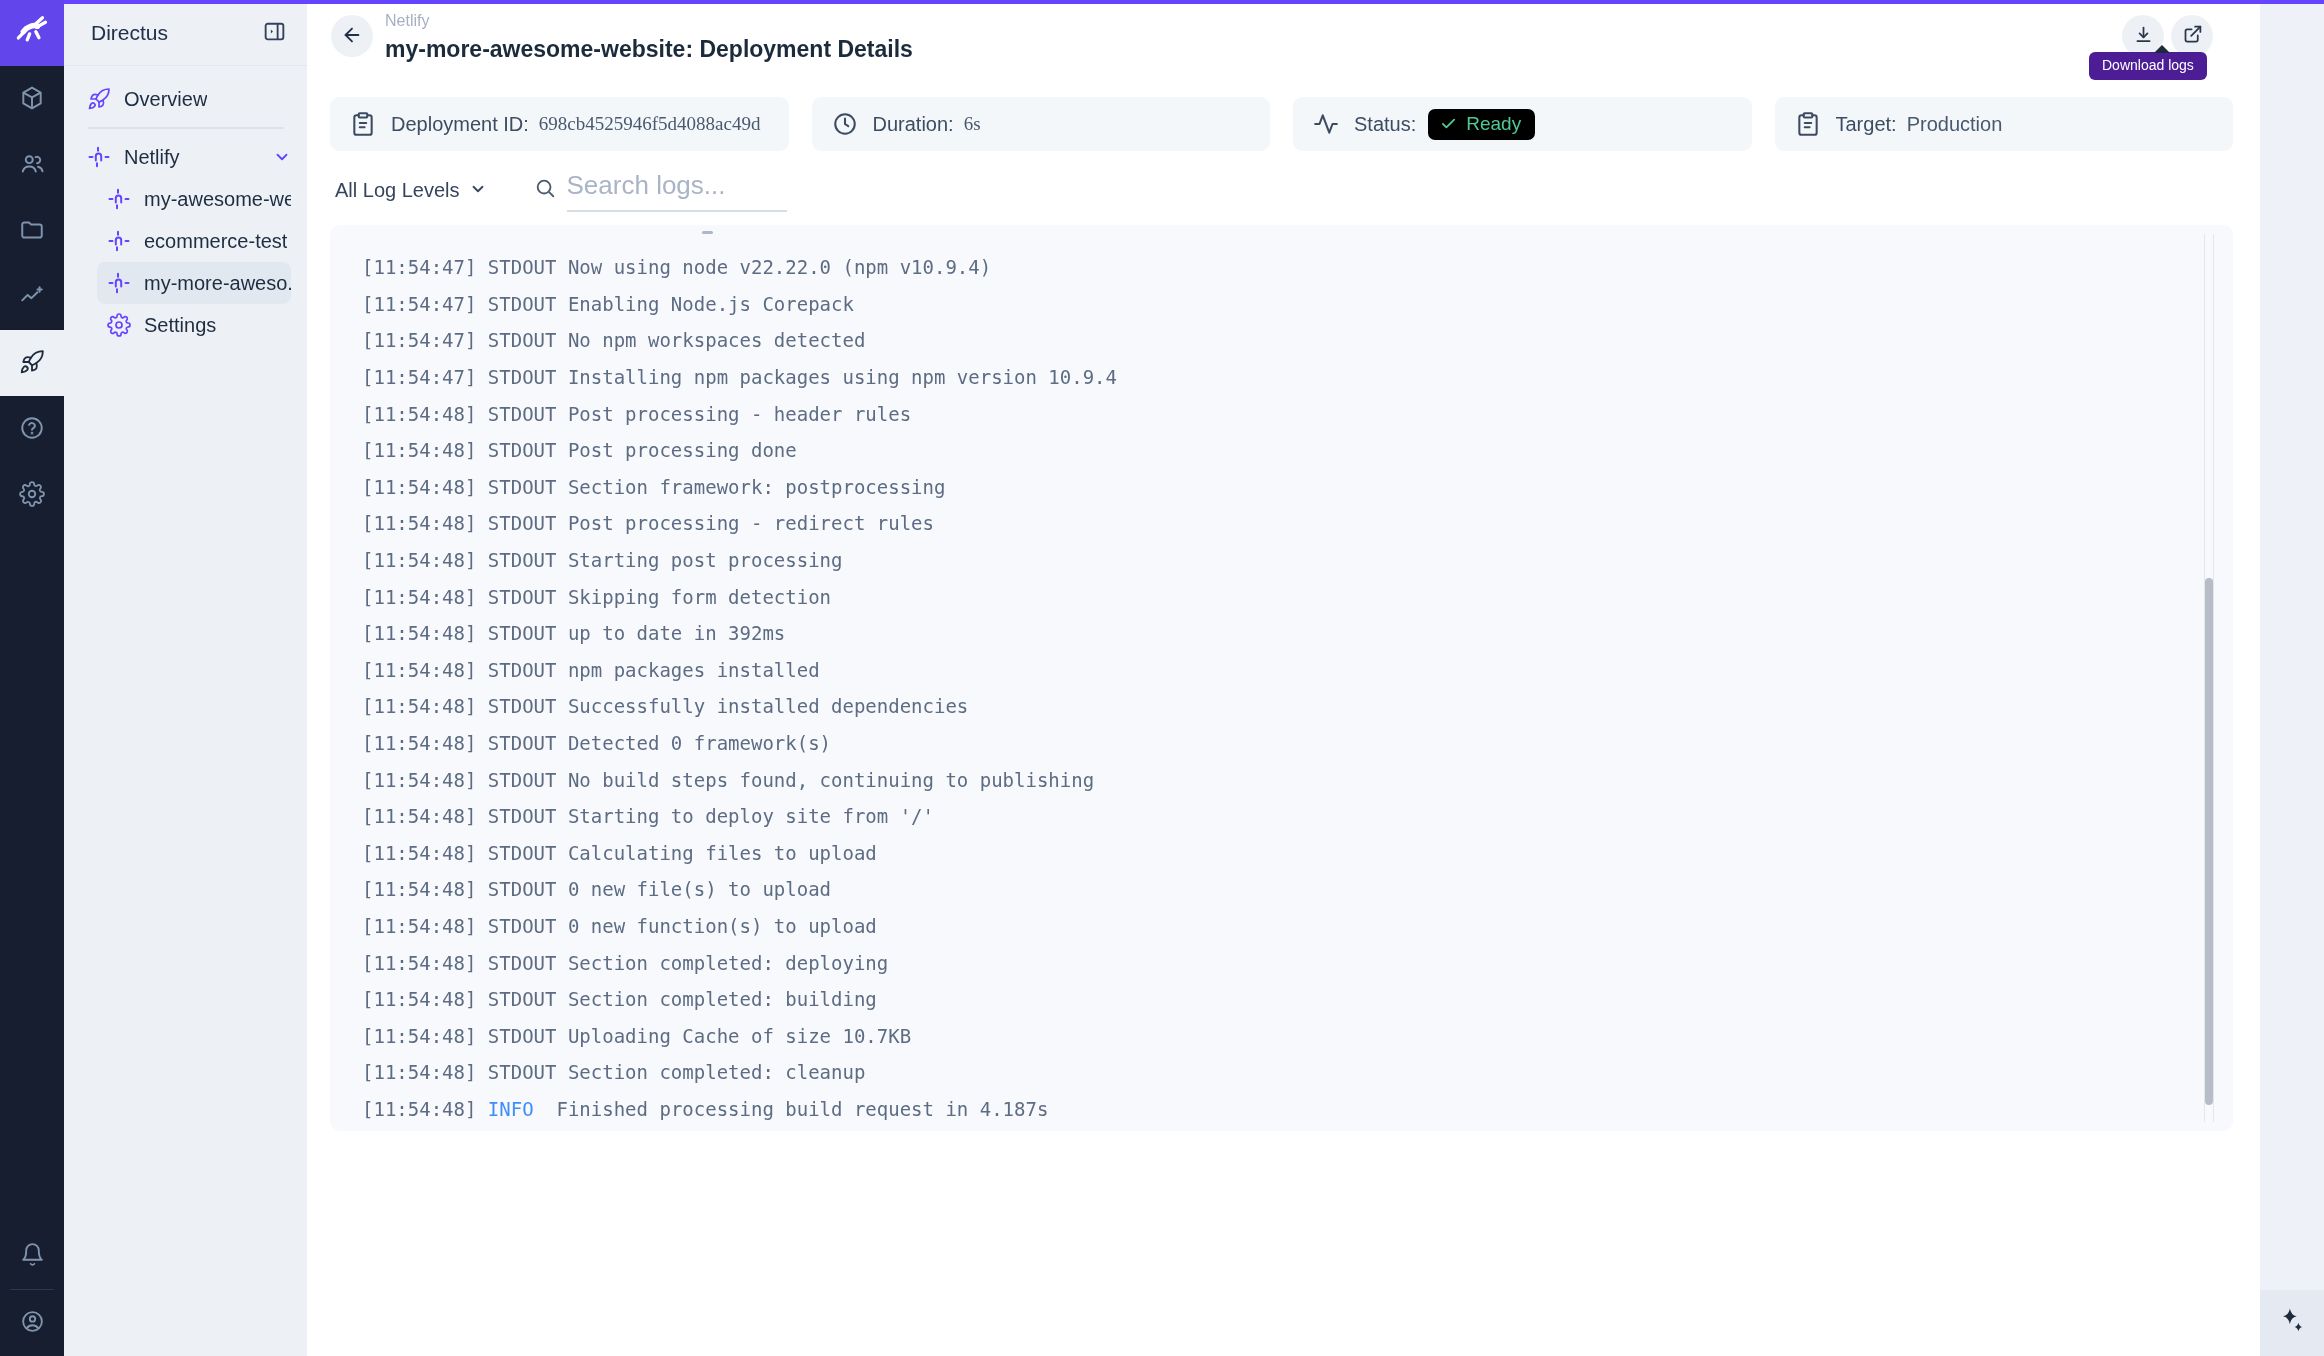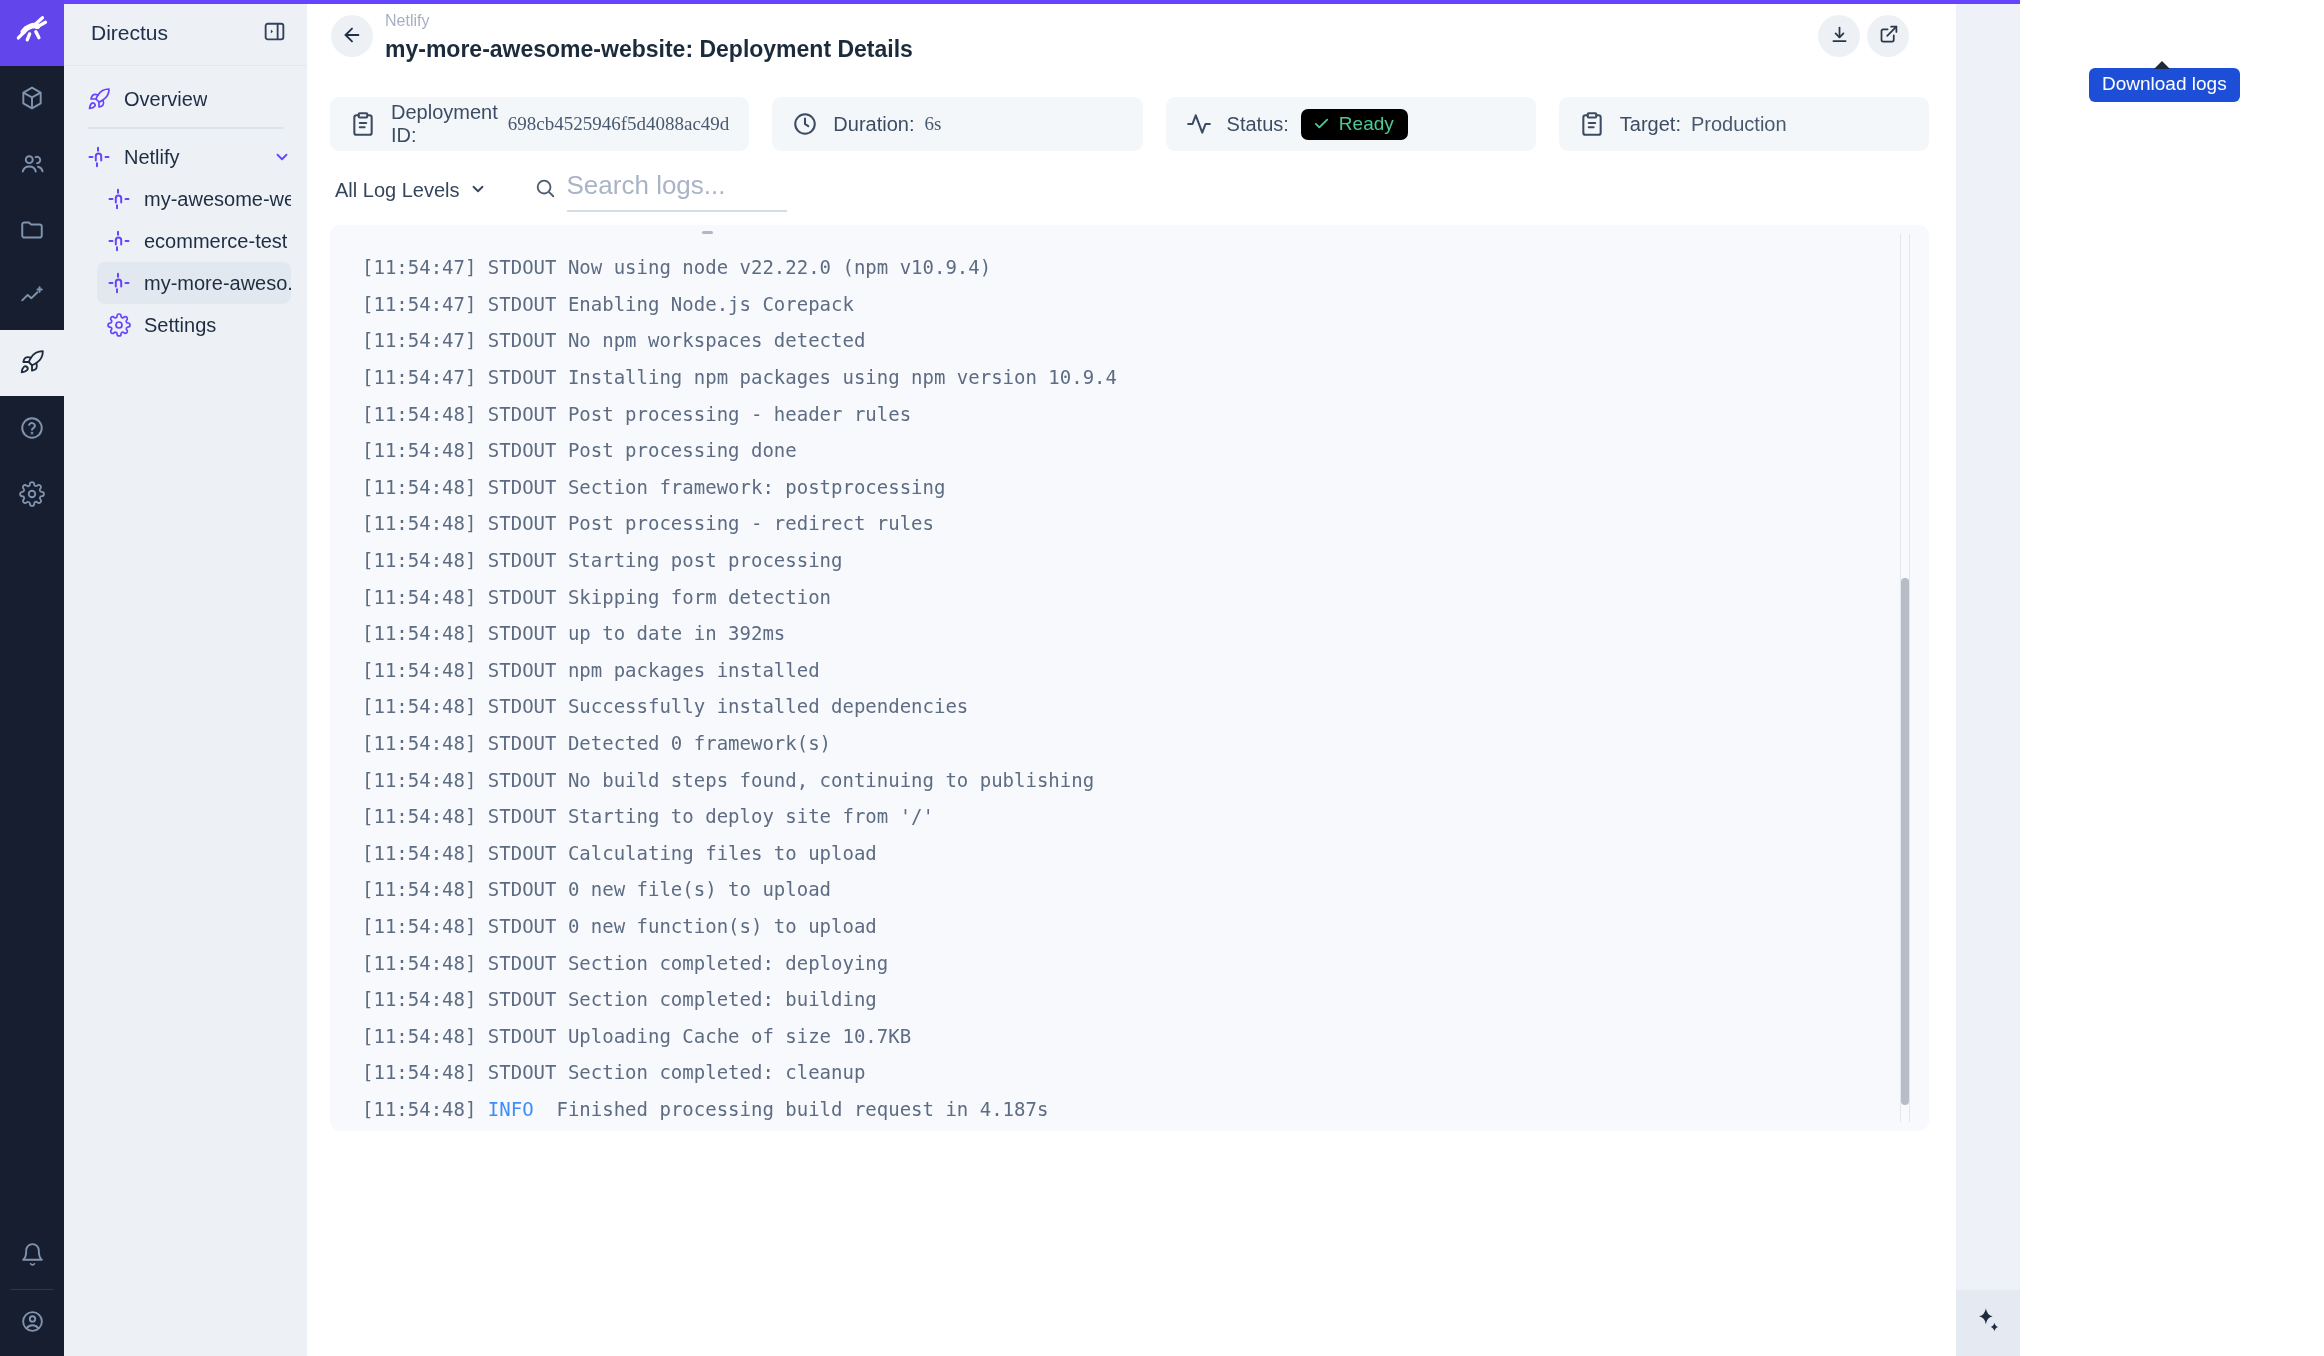--- a/index.html
+++ b/index.html
@@ -1,18 +1,18 @@
 <!DOCTYPE html>
 <html><head>
 <meta charset="utf-8">
 <style>
   * { margin:0; padding:0; box-sizing:border-box; }
   html,body { width:2324px; height:1356px; background:#fff; overflow:hidden;
               font-family:"Liberation Sans", sans-serif; }
-  .app { position:relative; width:2020px; height:1356px; }
+  .app { position:relative; width:2324px; height:1356px; }
 
   
   .topline { position:absolute; left:64px; right:0; top:0; height:4px; background:#6644ff; z-index:60; }
 
   
   .modulebar { position:absolute; left:0; top:0; width:64px; height:100%; background:#161e2f; z-index:40;
                display:flex; flex-direction:column; }
   .logo { width:64px; height:66px; background:#6246ec; display:flex; align-items:center; justify-content:center; }
   .mod { width:64px; height:66px; display:flex; align-items:center; justify-content:center;
          background:transparent; border:0; color:#8094ae; cursor:pointer; }
@@ -50,21 +50,21 @@
               display:flex; align-items:center; justify-content:center; }
   .back-btn svg { width:22px; height:22px; }
   .titles { position:absolute; left:78px; top:8px; }
   .breadcrumb { font-size:16px; color:#a5b0c4; font-weight:500; }
   .page-title { font-size:23px; font-weight:700; color:#1c2b3c; margin-top:6px; }
   .header-actions { position:absolute; top:11px; right:47px; display:flex; gap:7px; }
   .action-btn { width:42px; height:42px; border-radius:50%; background:#edf1f6; border:0; color:#2b3648;
                 cursor:pointer; display:flex; align-items:center; justify-content:center; }
   .action-btn svg { width:21px; height:21px; }
 
-  .tooltip { position:absolute; left:1782px; top:64px; background:#1d4ed8; color:#fff; font-size:19px;
+  .tooltip { position:absolute; left:1782px; top:48px; background:#4c1d95; color:#fff; font-size:14px;
              padding:5px 13px 7px; border-radius:6px; z-index:70; white-space:nowrap; }
   .tooltip::before { content:""; position:absolute; top:-7px; left:65px; border-left:8px solid transparent;
              border-right:8px solid transparent; border-bottom:8px solid #1d2a3c; }
 
   
   .cards { position:absolute; top:93px; left:23px; right:27px; height:54px; display:flex; gap:23px; }
   .card { flex:1; background:#f4f7fa; border-radius:9px; display:flex; align-items:center; padding:0 20px; }
   .card .c-ic { width:26px; height:26px; color:#3c4b63; margin-right:15px; flex:0 0 26px; }
   .card .c-ic svg { width:26px; height:26px; }
   .card .c-label { font-size:20px; color:#3c4d63; font-weight:500; }

